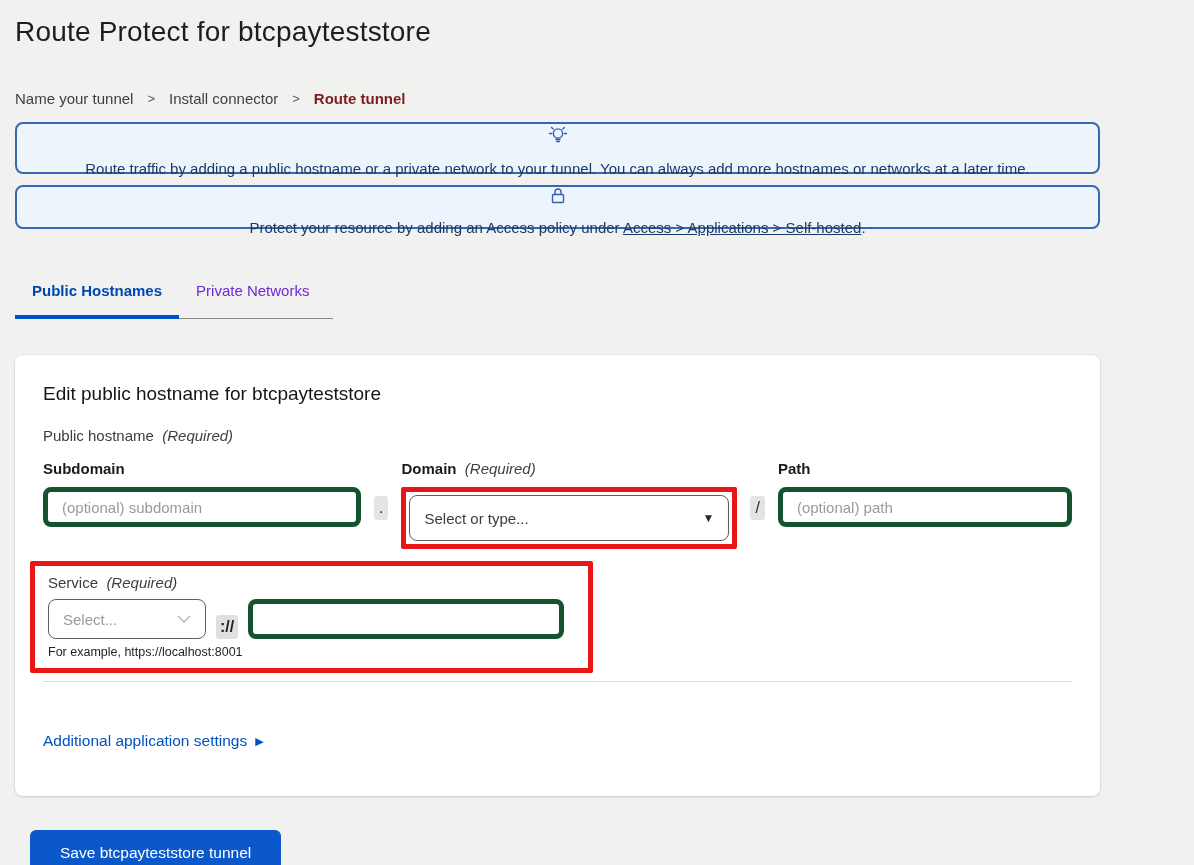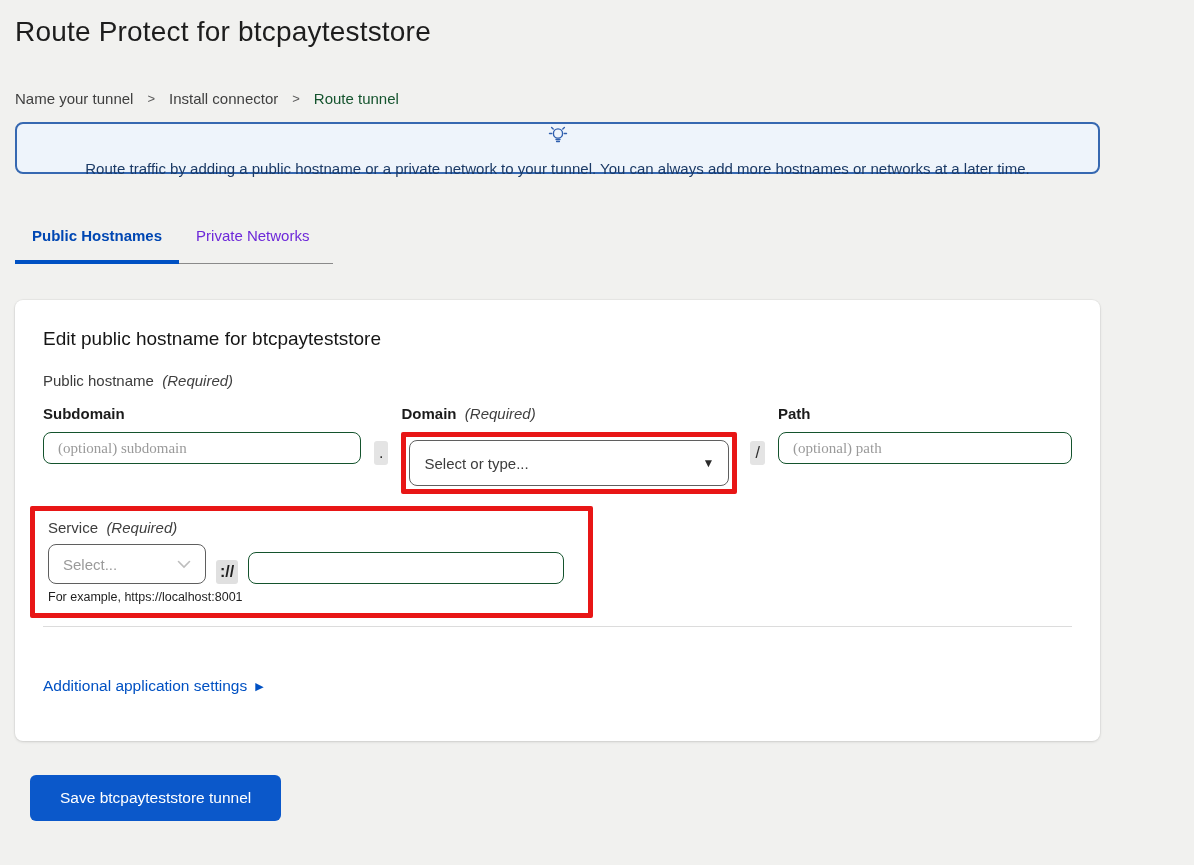--- a/index.html
+++ b/index.html
@@ -9,21 +9,21 @@
     font-family:"Liberation Sans","DejaVu Sans",sans-serif;
     color:#1f1f1f;
   }
   .page { padding:16px 0 0 15px; }
 
   .page-title { font-size:28px; font-weight:400; color:#1d1d1d; letter-spacing:.2px; }
 
   
   .breadcrumb { margin-top:42px; display:flex; align-items:center; gap:14px; font-size:15px; color:#3f3f3f; }
   .crumb { cursor:default; }
-  .crumb.active { font-weight:400; color:#14532d; }
+  .crumb.active { font-weight:700; color:#7f1d1d; }
   .crumb-sep { color:#5a5a5a; font-size:13px; }
 
   
   .banner {
     width:1085px; background:#eef4fb; border:2px solid #3668b1; border-radius:8px;
     display:flex; align-items:center; gap:14px; padding:0 16px;
     color:#1b3a66; font-size:15px;flex-direction:column;
   }
   .banner-tip { margin-top:15px; height:52px; }
   .banner-access { margin-top:11px; height:44px; }
@@ -43,23 +43,23 @@
     padding:28px 28px 46px 28px;
   }
   .card-title { font-size:19px; font-weight:400; color:#161616; }
   .section-label { margin-top:22px; font-size:15px; color:#3c3c3c; }
   .required { font-style:italic; color:#3f3f3f; font-weight:400; }
 
   
   .host-row { display:flex; align-items:flex-start; gap:13px; margin-top:16px; }
   .field-label { font-size:15px; font-weight:700; color:#1b1b1b; display:block; margin-bottom:9px; height:18px; }
   .text-input {
-    height:32px; border:1px solid #14532d; border-radius:8px; background:#fff;
+    height:40px; border:5px solid #14532d; border-radius:8px; background:#fff;
     font-size:15px; color:#333; padding:0 14px; outline:none; width:100%;
-    font-family:Liberation Serif, serif;
+    font-family:Liberation Sans, sans-serif;
   }
   .text-input::placeholder { color:#9a9a9a; }
   .col-subdomain { width:318px; }
   .col-domain { width:336px; }
   .col-path { flex:1; }
   .sep-box {
     margin-top:36px; background:#e4e4e4; color:#2b2b2b; border-radius:3px;
     font-size:16px; padding:3px 5px; line-height:18px; align-self:flex-start;
   }
   .annotation { border:5px solid #e81616; }
@@ -116,20 +116,31 @@
     <span class="banner-icon">
       <svg width="22" height="22" viewBox="0 0 22 22" fill="none" stroke="#2f5fae" stroke-width="1.4" stroke-linecap="round">
         <circle cx="11" cy="9.5" r="4.6"></circle>
         <path d="M9 15.5 h4 M9.6 17.5 h2.8"></path>
         <path d="M2.5 9.5 h2.2 M17.3 9.5 h2.2 M4.6 3.4 l1.6 1.5 M17.4 3.4 l-1.6 1.5"></path>
       </svg>
     </span>
     <span>Route traffic by adding a public hostname or a private network to your tunnel. You can always add more hostnames or networks at a later time.</span>
   </div>
 
+  <div class="banner banner-access">
+    <span class="banner-icon">
+      <svg width="16" height="18" viewBox="0 0 16 18" fill="none" stroke="#2f5fae" stroke-width="1.4" stroke-linejoin="round">
+        <rect x="2.5" y="7.5" width="11" height="8" rx="1"></rect>
+        <path d="M5 7.5 V5 a3 3 0 0 1 6 0 V7.5"></path>
+      </svg>
+    </span>
+    <span>
+      <span>Protect your resource by adding an Access policy under </span><span class="banner-link">Access &gt; Applications &gt; Self-hosted</span><span>.</span>
+    </span>
+  </div>
 
   <div class="tabs">
     <div class="tab active">Public Hostnames</div>
     <div class="tab inactive">Private Networks</div>
   </div>
 
   <div class="card">
 
     <h2 class="card-title">Edit public hostname for btcpayteststore</h2>
 

